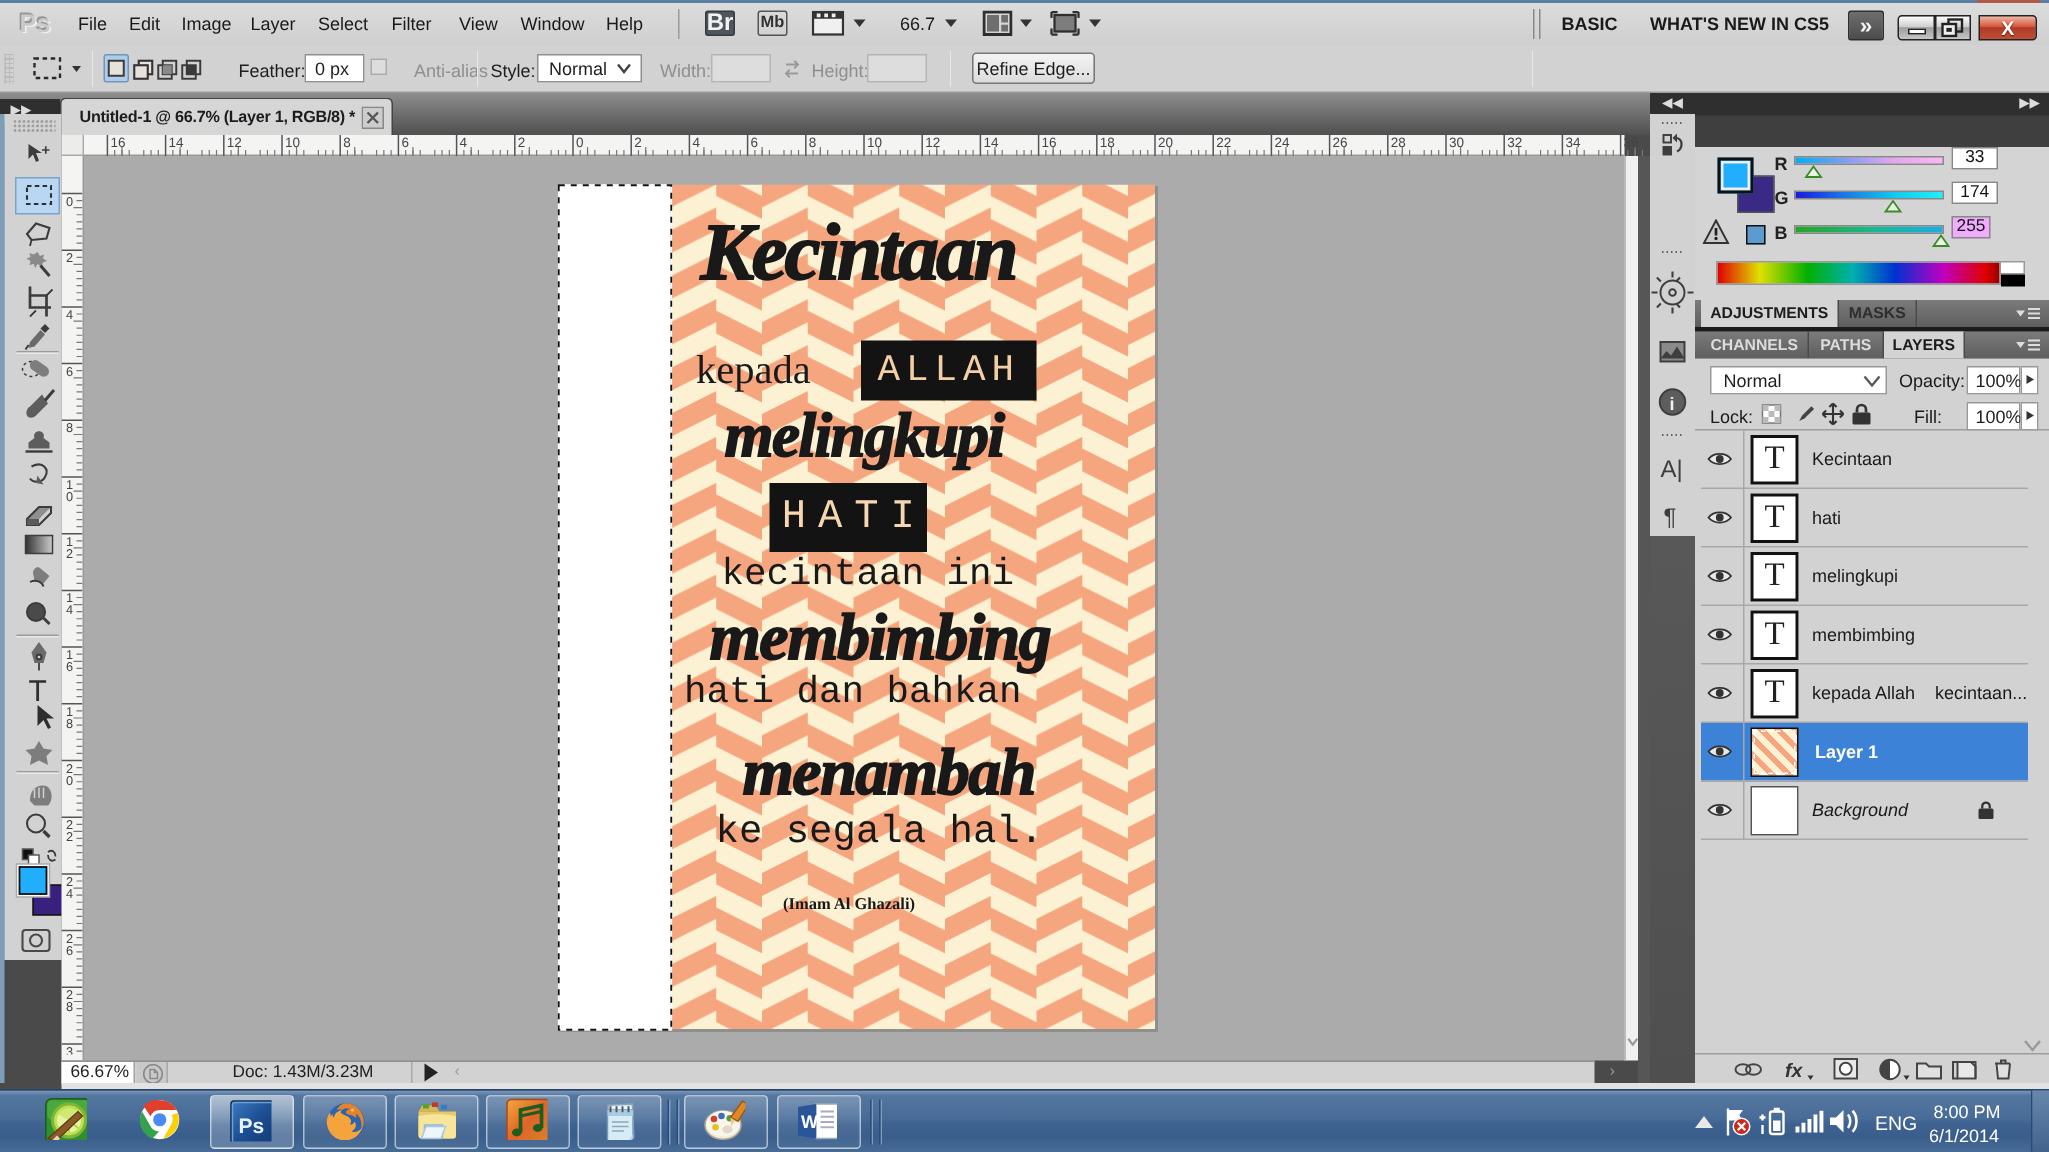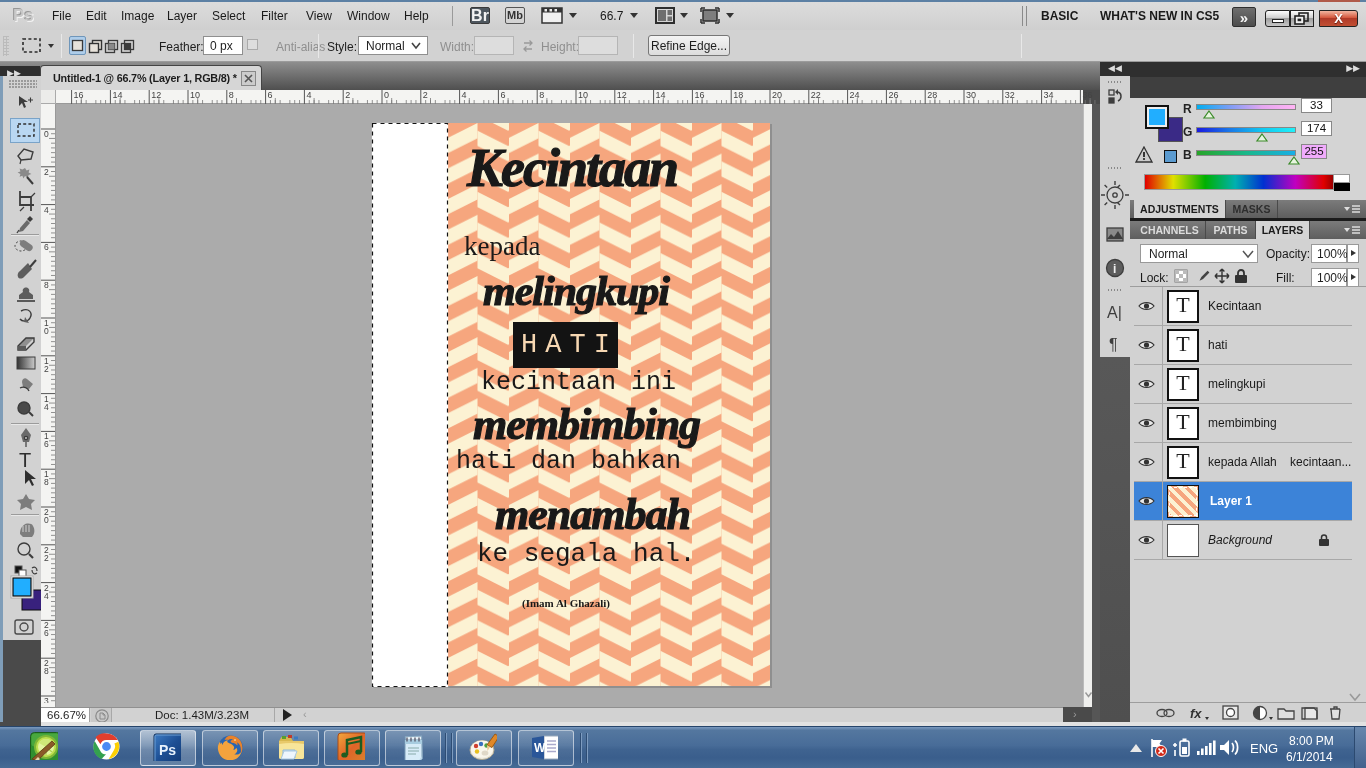--- a/index.html
+++ b/index.html
@@ -670,20 +670,21 @@
           <path d="M30.5 7.65 L61 22.95 L61 38.25 L30.5 22.95 Z" fill="#fcf2d3"></path>
           <path d="M30.5 -22.95 L61 -7.65 L61 7.65 L30.5 -7.65 Z" fill="#fcf2d3"></path>
         </pattern>
       </defs>
       <rect width="323" height="563" fill="url(#hb)"></rect>
     </svg>
     
     <div style="position:absolute;left:0;top:0;width:323px;height:563px;color:#191919">
       <div style="-webkit-text-stroke:1.2px #191919;position:absolute;left:20px;top:14px;font-family:'Liberation Serif',serif;font-weight:bold;font-style:italic;font-size:54px;letter-spacing:-2px;">Kecintaan</div>
       <div style="position:absolute;left:17px;top:108px;font-family:Liberation Serif, serif;font-size:27px;">kepada</div>
+      <div style="position:absolute;left:127px;top:104px;width:117px;height:40px;background:#131313;color:#f3cfa5;font-family:'Liberation Mono',monospace;font-size:25px;letter-spacing:4px;text-align:center;line-height:40px">ALLAH</div>
       <div style="-webkit-text-stroke:1.2px #191919;position:absolute;left:36px;top:144px;font-family:'Liberation Serif',serif;font-weight:bold;font-style:italic;font-size:42px;letter-spacing:-1px;">melingkupi</div>
       <div style="position:absolute;left:66px;top:199px;width:105px;height:46px;background:#131313;color:#f6d7b2;font-family:'Liberation Mono',monospace;font-size:27px;letter-spacing:8px;text-align:center;line-height:46px;text-indent:8px">HATI</div>
       <div style="position:absolute;left:34px;top:245px;font-family:'Liberation Mono',monospace;font-size:25px;">kecintaan ini</div>
       <div style="-webkit-text-stroke:1.2px #191919;position:absolute;left:26px;top:276px;font-family:'Liberation Serif',serif;font-weight:bold;font-style:italic;font-size:44px;letter-spacing:-1px;">membimbing</div>
       <div style="position:absolute;left:9px;top:324px;font-family:'Liberation Mono',monospace;font-size:25px;">hati dan bahkan</div>
       <div style="-webkit-text-stroke:1.2px #191919;position:absolute;left:48px;top:366px;font-family:'Liberation Serif',serif;font-weight:bold;font-style:italic;font-size:44px;letter-spacing:-1px;">menambah</div>
       <div style="position:absolute;left:30px;top:416px;font-family:'Liberation Mono',monospace;font-size:26px;">ke segala hal.</div>
       <div style="position:absolute;left:75px;top:474px;font-family:'Liberation Serif',serif;font-weight:bold;font-size:11px;">(Imam Al Ghazali)</div>
     </div>
   </div>

